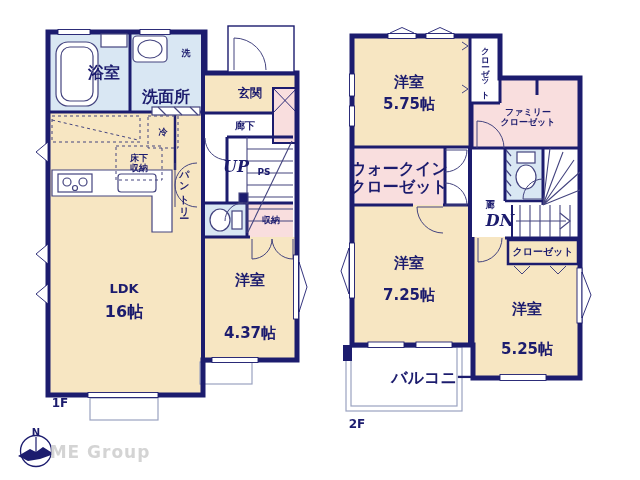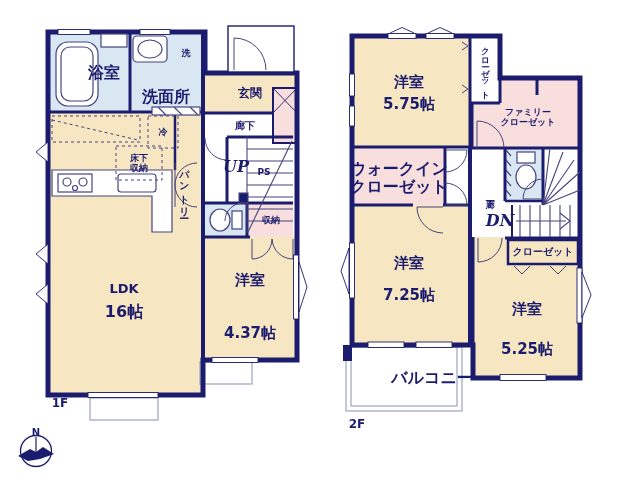--- a/index.html
+++ b/index.html
@@ -248,14 +248,15 @@
 <div class="lbl s11 ital" style="left:500px;top:221px;">DN</div>
 <div class="lbl s10" style="left:543px;top:252px;">クローゼット</div>
 <div class="lbl s13" style="left:409px;top:264px;">洋室</div>
 <div class="lbl s13" style="left:409px;top:272px;margin-top:24px;">7.25帖</div>
 <div class="lbl s13" style="left:527px;top:310px;">洋室</div>
 <div class="lbl s13" style="left:527px;top:334px;margin-top:16px;">5.25帖</div>
 <div class="lbl s11" style="left:405px;top:378px;margin-left:27px;">バルコニー</div>
 <div class="lbl s12" style="left:357px;top:425px;">2F</div>
 
 <div class="lbl s10" style="left:36px;top:433px;">N</div>
+<div class="brand" style="left:100px;top:452px;">ME Group</div>
 
 </div>
 
 </body></html>

